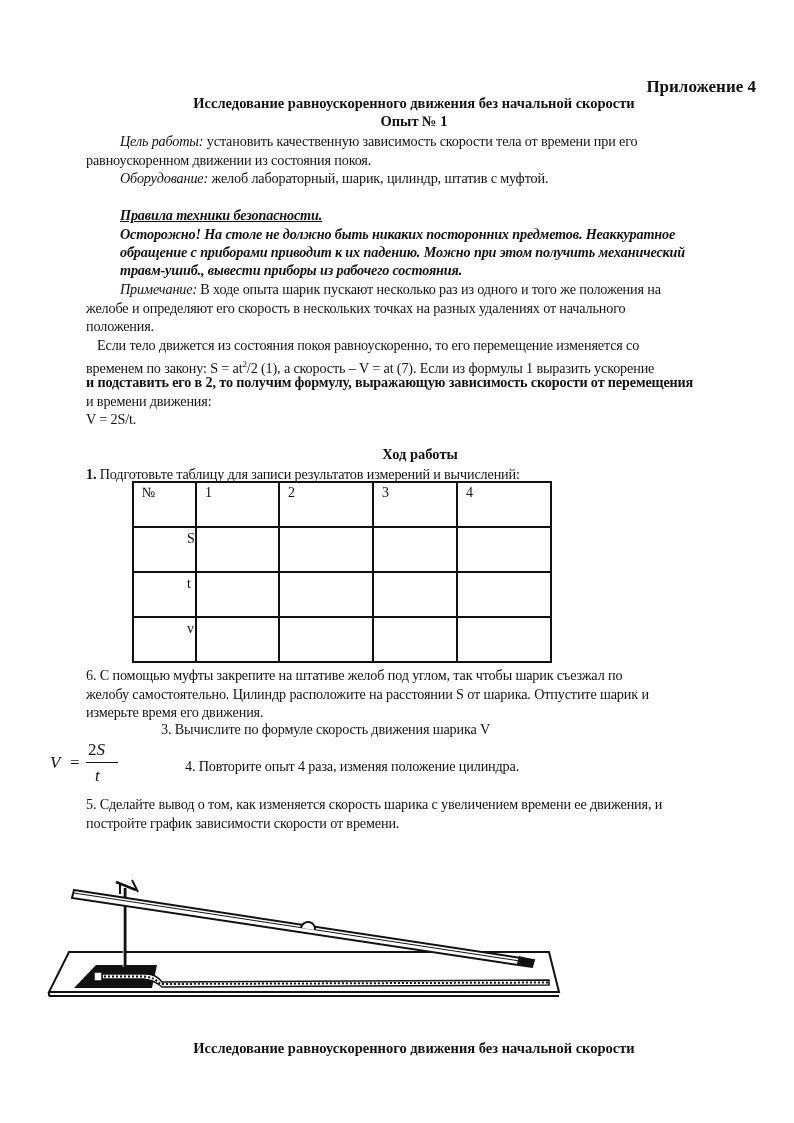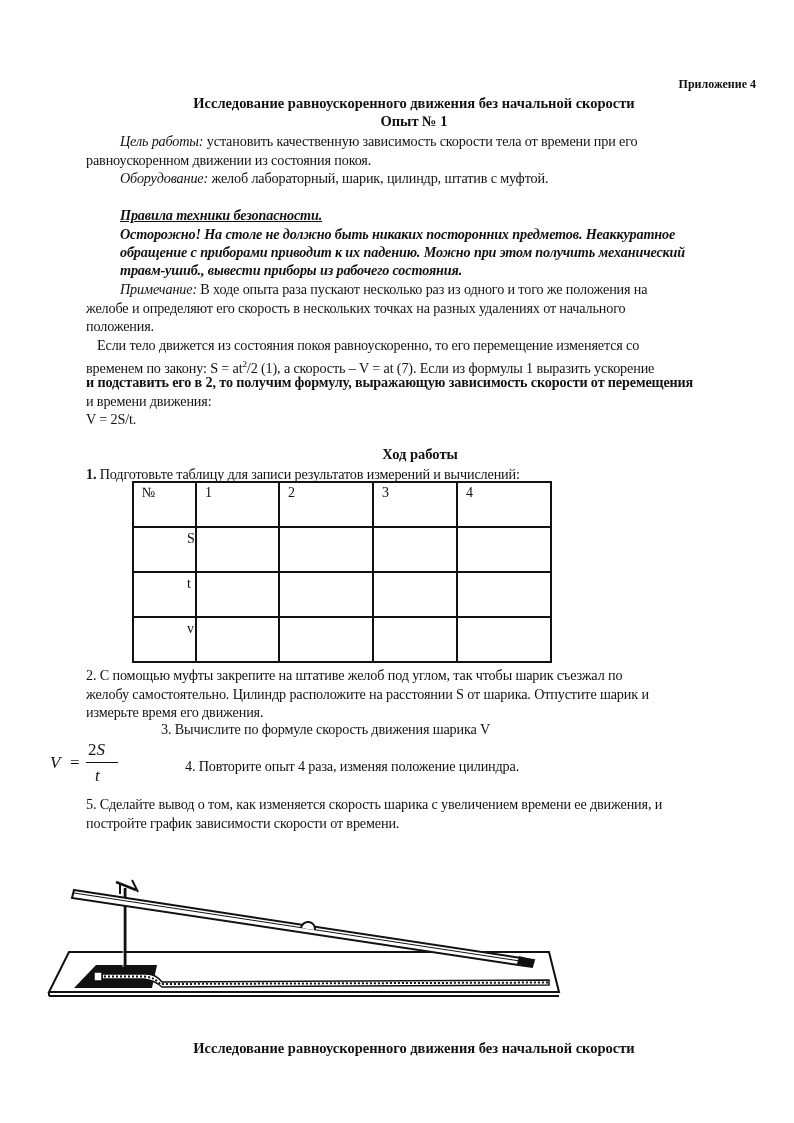--- a/index.html
+++ b/index.html
@@ -3,21 +3,21 @@
 <meta charset="utf-8">
 <style>
   html, body { margin: 0; padding: 0; background: #ffffff; }
   body { width: 794px; height: 1123px; position: relative; overflow: hidden;
          font-family: "Liberation Serif", "DejaVu Serif", serif; color: #111; }
   .abs { position: absolute; }
   .line { position: absolute; left: 86px; font-size: 14.2px; line-height: 18px; white-space: nowrap; letter-spacing: -0.15px; }
   .it { font-style: italic; margin-left: 34px; }
   .b { font-weight: bold; }
   .u { text-decoration: underline; }
-  #appendix { right: 38px; top: 77px; font-size: 12px; font-weight: bold; }
+  #appendix { right: 38px; top: 77px; font-size: 17px; font-weight: bold; }
   #title { left: 0; width: 828px; text-align: center; top: 95px; font-size: 14.5px; font-weight: bold; }
   #exp { left: 0; width: 828px; text-align: center; top: 113px; font-size: 14.5px; font-weight: bold; }
   #workhead { left: 0; width: 840px; text-align: center; top: 446px; font-size: 14.5px; font-weight: bold; }
   table.grid { position: absolute; left: 132px; top: 481px; border-collapse: collapse; }
   table.grid td { border: 2px solid #111; padding: 0; vertical-align: top; font-size: 14px; line-height: 16px; }
   table.grid tr { height: 45px; }
   td.c0 { width: 61px; position: relative; }
   td.c1 { width: 81px; }
   td.c2 { width: 92px; }
   td.c3 { width: 82px; }
@@ -43,21 +43,21 @@
 
 <div class="line" style="top:132px;"><span class="it">Цель работы:</span><span> установить качественную зависимость скорости тела от времени при его</span></div>
 <div class="line" style="top:151px;">равноускоренном движении из состояния покоя.</div>
 <div class="line" style="top:169px;"><span class="it">Оборудование:</span><span> желоб лабораторный, шарик, цилиндр, штатив с муфтой.</span></div>
 
 <div class="line it b u" style="top:206px;">Правила техники безопасности.</div>
 <div class="line it b" style="top:225px;">Осторожно! На столе не должно быть никаких посторонних предметов. Неаккуратное</div>
 <div class="line it b" style="top:243px;">обращение с приборами приводит к их падению. Можно при этом получить механический</div>
 <div class="line it b" style="top:261px;">травм-ушиб., вывести приборы из рабочего состояния.</div>
 
-<div class="line" style="top:280px;"><span class="it">Примечание:</span><span> В ходе опыта раза пускают несколько раз из одного и того же положения на</span></div>
+<div class="line" style="top:280px;"><span class="it">Примечание:</span><span> В ходе опыта шарик пускают несколько раз из одного и того же положения на</span></div>
 <div class="line" style="top:299px;">желобе и определяют его скорость в нескольких точках на разных удалениях от начального</div>
 <div class="line" style="top:317px;">положения.</div>
 
 <div class="line" style="top:336px;margin-left:11px;">Если тело движется из состояния покоя равноускоренно, то его перемещение изменяется со</div>
 <div class="line" style="top:355px;"><span>временем по закону:  S = at</span><sup style="font-size:9px;">2</sup><span>/2 (1), а скорость  – V = at (7). Если из формулы  1 выразить ускорение</span></div>
 <div class="line" style="top:373px;font-weight:bold;">и подставить его в 2, то получим формулу,  выражающую зависимость скорости от перемещения</div>
 <div class="line" style="top:392px;">и времени движения:</div>
 <div class="line" style="top:410px;">V = 2S/t.</div>
 
 <div id="workhead" class="abs">Ход работы</div>
@@ -105,21 +105,21 @@
           <span class="rl">v</span>
         </td>
     <td class="c1"></td>
     <td class="c2"></td>
     <td class="c3"></td>
     <td class="c4"></td>
   </tr>
 </tbody>
   </table>
 
-<div class="line" style="top:666px;">2. С помощью муфты  закрепите на штативе желоб под углом,  так чтобы шарик съезжал по</div>
+<div class="line" style="top:666px;">6. С помощью муфты  закрепите на штативе желоб под углом,  так чтобы шарик съезжал по</div>
 <div class="line" style="top:685px;">желобу самостоятельно. Цилиндр расположите на расстоянии S от шарика.  Отпустите шарик и</div>
 <div class="line" style="top:703px;">измерьте время его движения.</div>
 <div class="line" style="top:720px; left:161px;">3. Вычислите по формуле  скорость  движения шарика V</div>
 
 <div id="formula" class="abs">
   <span class="lhs">V</span>
   <span class="eq">=</span>
   <span class="num"><span>2</span><i>S</i></span>
   <span class="bar"></span>
   <span class="den">t</span>

